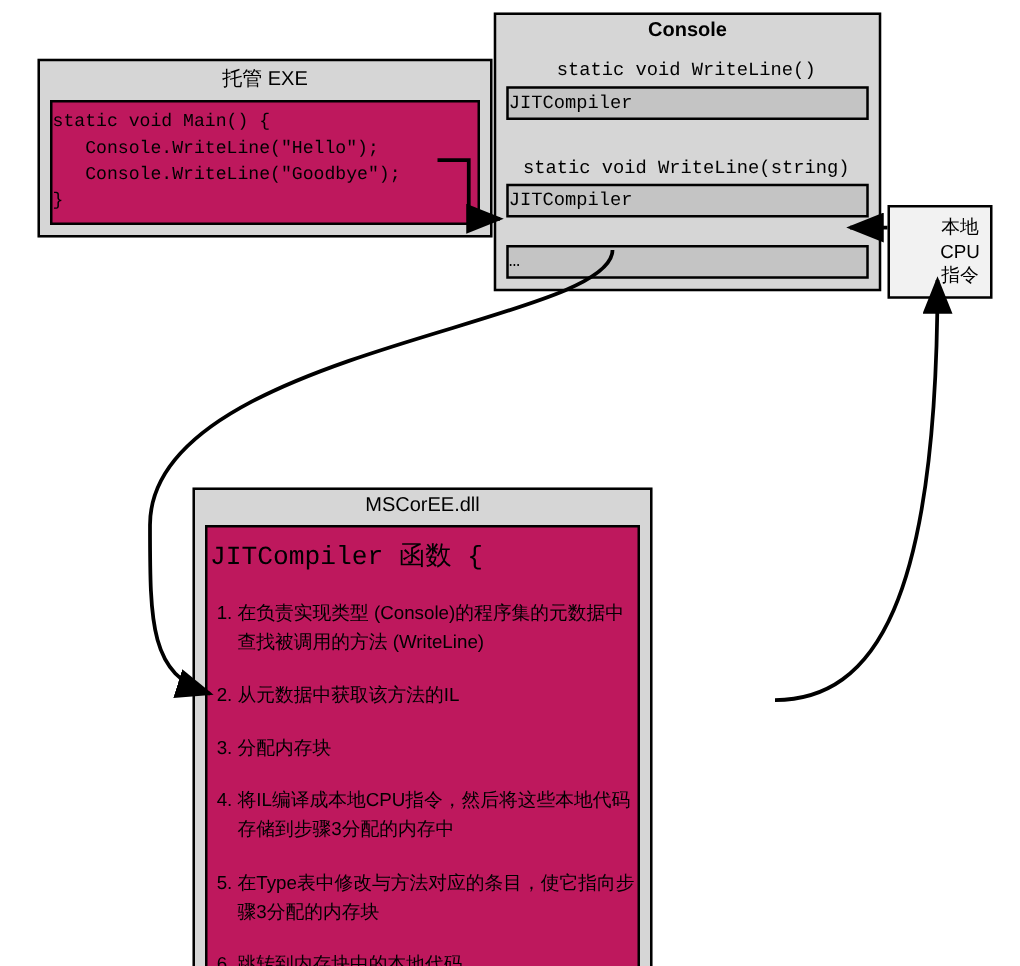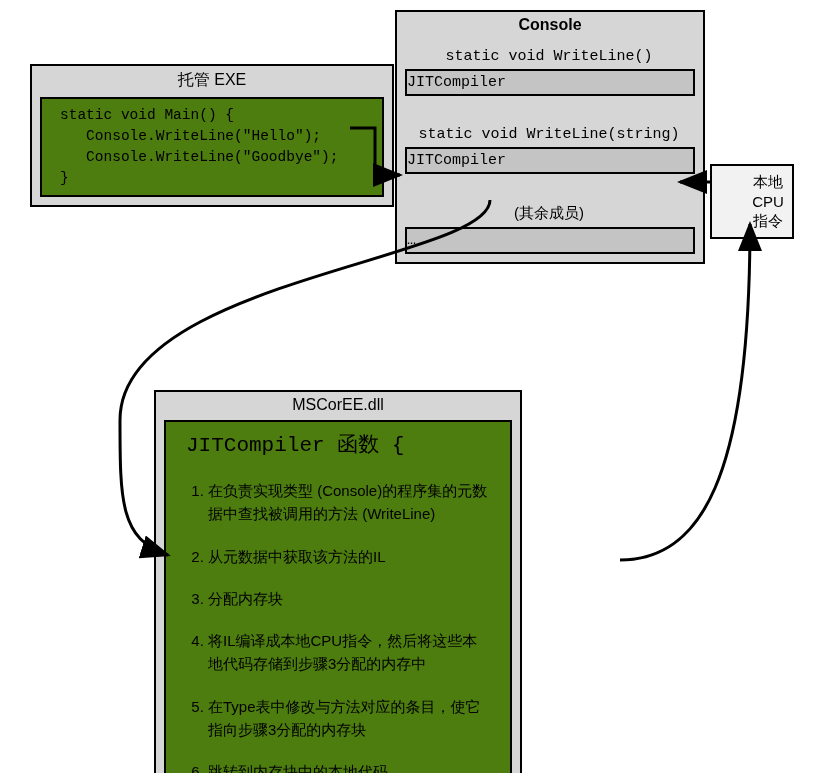--- a/index.html
+++ b/index.html
@@ -12,23 +12,23 @@
     height: 773px;
     position: relative;
   }
   .mono { font-family: "Consolas", "Courier New", monospace; }
   .box {
     position: absolute;
     background: #d6d6d6;
     border: 2px solid #000;
   }
   .inner-box {
-    background: #4d7c0f;
+    background: #be185d;
     border: 2px solid #000;
-    padding: 6px 18px;
+    padding: 6px 0;
   }
   .title {
     text-align: center;
     padding: 4px 0 6px 0;
     font-size: 16px;
   }
   .sub-label {
     font-family: "Consolas", "Courier New", monospace;
     font-size: 15px;
     text-align: center;
@@ -68,39 +68,38 @@
   svg.arrows {
     position: absolute;
     left: 0; top: 0;
     width: 816px; height: 773px;
     pointer-events: none;
   }
 </style>
 </head>
 <body>
 
-<div class="box" style="left:30px; top:64px; width:364px;">
+<div class="box" style="left:30px; top:47px; width:364px;">
   <div class="title">托管 EXE</div>
   <div class="inner-box" style="margin:0 8px 8px 8px;">
     <div class="code">static void Main() {
    Console.WriteLine("Hello");
    Console.WriteLine("Goodbye");
 }</div>
   </div>
 </div>
 
 <div class="box" style="left:395px; top:10px; width:310px;">
   <div class="title" style="font-weight:bold;">Console</div>
   <div class="sub-label">static void WriteLine()</div>
   <div class="slot">JITCompiler</div>
   <div style="height:14px;"></div>
   <div class="sub-label">static void WriteLine(string)</div>
   <div class="slot">JITCompiler</div>
   <div style="height:14px;"></div>
-  <div class="sub-label" style="font-family:inherit;">(其余成员)</div>
   <div class="slot">…</div>
 </div>
 
 <div class="cpu-box" style="left:710px; top:164px; width:84px;padding-left:40px;">
   <div>本地 CPU</div>
   <div>指令</div>
 </div>
 
 <div class="box" style="left:154px; top:390px; width:368px;">
   <div class="title">MSCorEE.dll</div>

